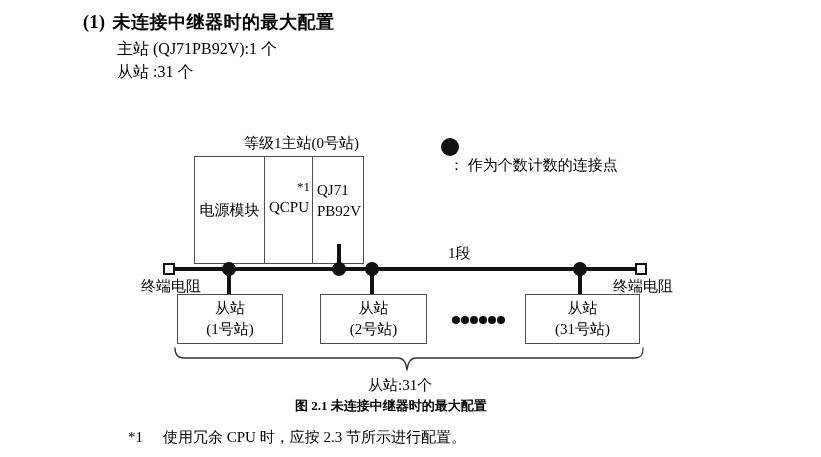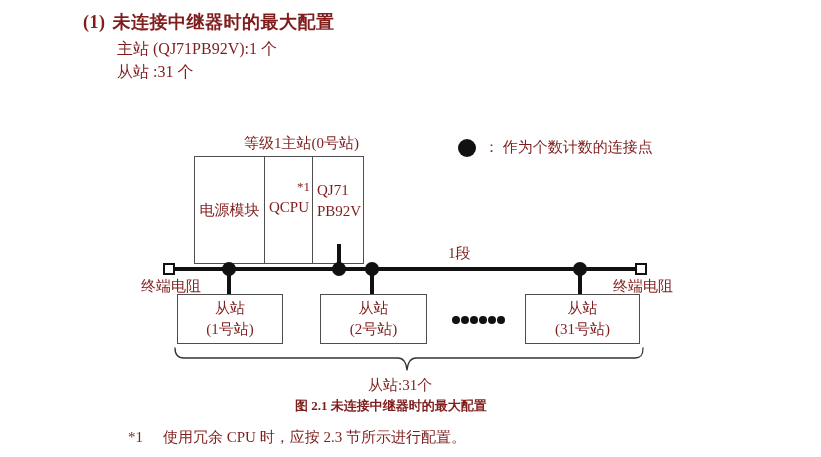--- a/index.html
+++ b/index.html
@@ -1,19 +1,19 @@
 <!DOCTYPE html>
 <html><head>
 <meta charset="utf-8">
 <style>
   * { margin:0; padding:0; box-sizing:border-box; }
   html,body { background:#ffffff; }
   .page {
     position:relative; width:821px; height:457px; background:#ffffff;
-    font-family:"Liberation Serif","DejaVu Serif",serif; color:#7f1d1d;
+    font-family:"Liberation Serif","DejaVu Serif",serif; color:#000000;
     overflow:hidden;
   }
   
   .heading { position:absolute; left:83px; top:10px; font-size:18px; font-weight:bold; letter-spacing:0.5px; white-space:nowrap; }
   .heading .h-num { margin-right:7px; }
   .spec-line { position:absolute; left:117px; font-size:16px; white-space:nowrap; }
   .spec-master { top:39px; }
   .spec-slave { top:62px; }
 
   
@@ -21,21 +21,21 @@
   .master-box { position:absolute; left:194px; top:156px; width:170px; height:108px; border:1.5px solid #4e4e4e; display:flex; background:#fff; }
   .mcell { border-right:1.5px solid #4e4e4e; position:relative; font-size:15px; }
   .mcell:last-child { border-right:none; }
   .cell-psu { width:70px; display:flex; align-items:center; justify-content:center; }
   .cell-cpu { width:48px; }
   .cell-cpu .note { position:absolute; top:22px; right:2px; font-size:13px; }
   .cell-cpu .cpu-name { position:absolute; left:4px; top:42px; }
   .cell-pb  { flex:1; padding:23px 0 0 4px; line-height:21px; }
   .cell-pb span { display:block; }
 
-  .legend { position:absolute; left:458px; top:138px; display:flex; align-items:center; }
+  .legend { position:absolute; left:441px; top:138px; display:flex; align-items:flex-start;flex-direction:column; }
   .legend-dot { width:18px; height:18px; border-radius:50%; background:#111; flex:0 0 auto; }
   .legend-text { margin-left:8px; font-size:15px; white-space:nowrap; }
 
   .bus-line { position:absolute; left:175px; top:267px; width:460px; height:4px; background:#111; }
   .terminator { position:absolute; top:263px; width:12px; height:12px; background:#fff; border:2px solid #111; }
   .term-left { left:163px; }
   .term-right { left:635px; }
   .term-label { position:absolute; top:277px; font-size:15px; white-space:nowrap; }
   .term-label-left { left:141px; }
   .term-label-right { left:613px; }

